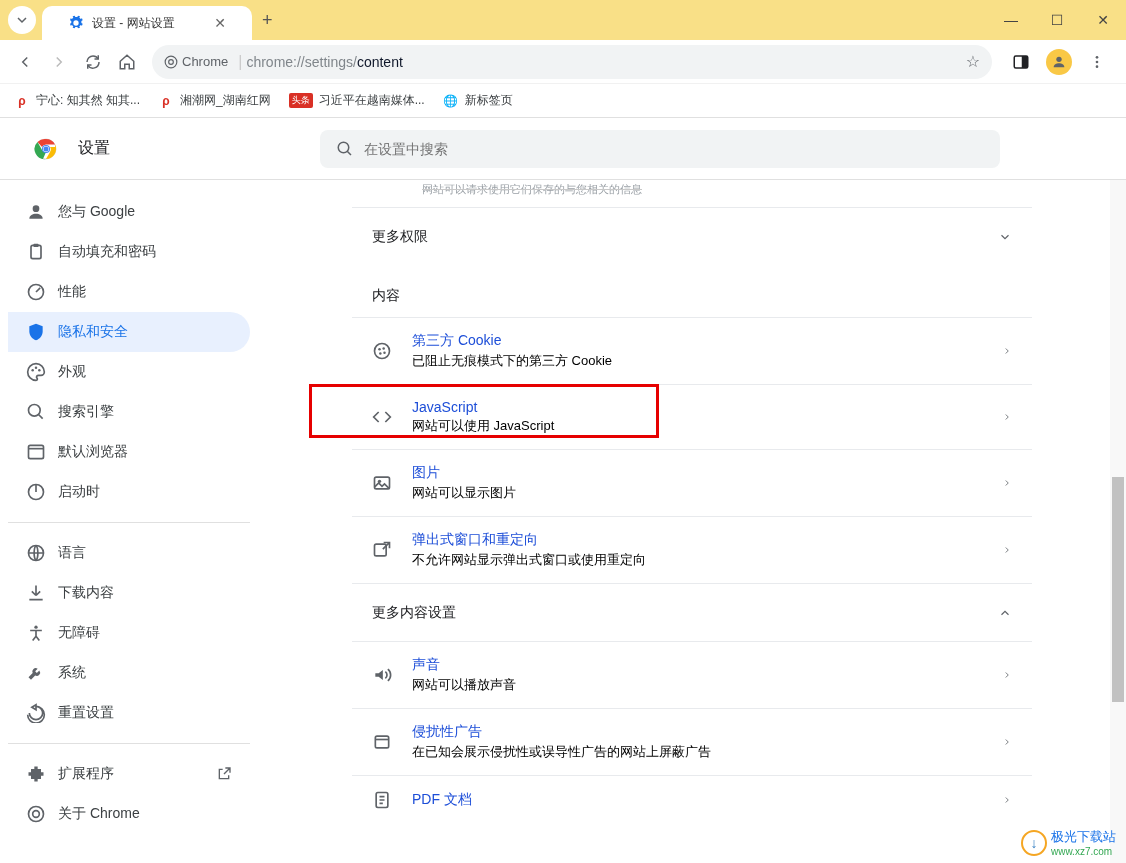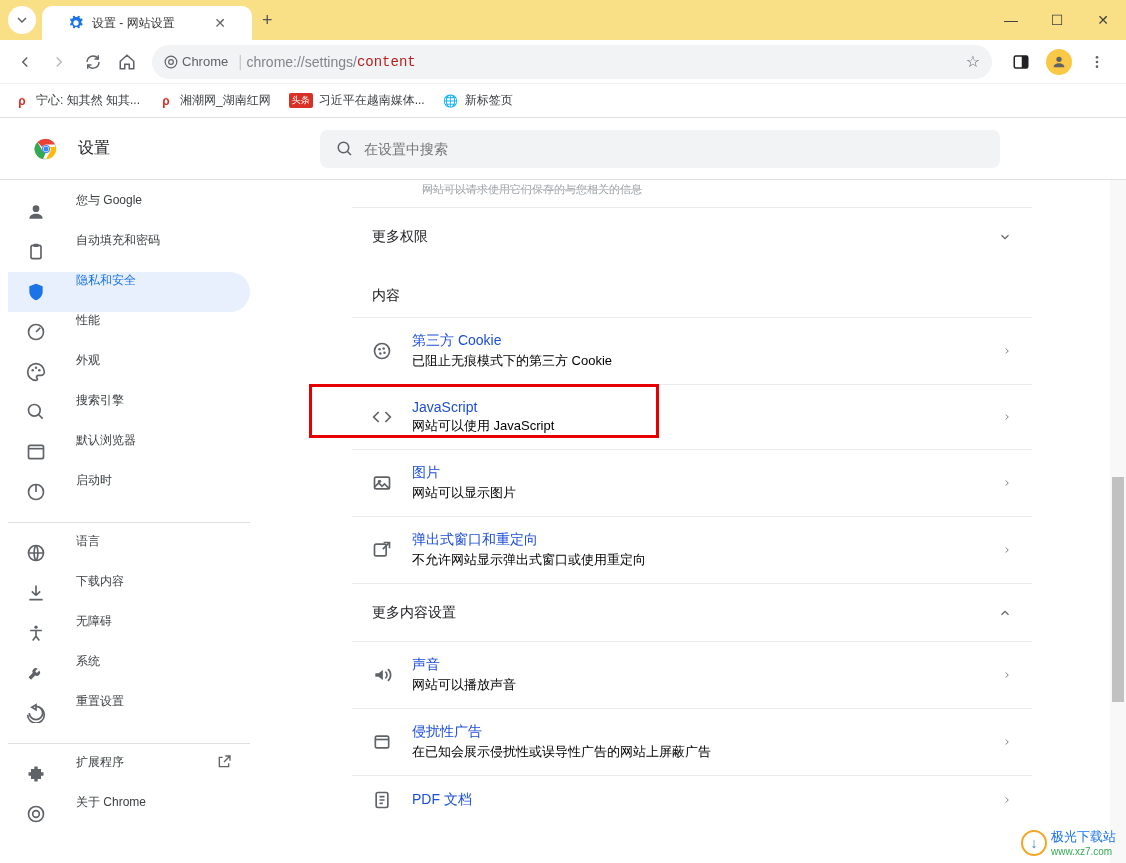--- a/index.html
+++ b/index.html
@@ -17,21 +17,21 @@
 .win-controls { margin-left: auto; display: flex; }
 .win-btn { width: 46px; height: 40px; display: flex; align-items: center; justify-content: center; color: #444; font-size: 14px; }
 
 
 .toolbar { height: 44px; background: #fff; display: flex; align-items: center; padding: 0 8px; border-bottom: 1px solid #f1f1f1; }
 .tbtn { width: 34px; height: 34px; display: flex; align-items: center; justify-content: center; color: #5f6368; border-radius: 17px; }
 .tbtn.disabled { color: #bbb; }
 .omnibox { flex: 1; height: 34px; background: #f1f3f4; border-radius: 17px; display: flex; align-items: center; padding: 0 12px; margin: 0 8px; }
 .omnibox .chrome-chip { color: #5f6368; font-size: 13px; margin-right: 6px; display:flex; align-items:center; gap:4px;}
 .omnibox .url-dim { color: #80868b; font-size: 14px; }
-.omnibox .url-dark { color: #b91c1c; font-size: 14px; font-family: Liberation Mono, monospace; }
+.omnibox .url-dark { color: #0f172a; font-size: 14px; }
 .star-icon { margin-left: auto; color: #5f6368; }
 .right-icons { display: flex; gap: 8px; align-items: center; padding: 0 4px; }
 .avatar { width: 26px; height: 26px; background: #f9c846; border-radius: 50%; display:flex;align-items:center;justify-content:center; }
 
 
 .bookmarks { height: 34px; display: flex; align-items: center; padding: 0 14px; gap: 18px; border-bottom: 1px solid #e0e0e0; }
 .bm { display: flex; align-items: center; gap: 6px; font-size: 12px; color: #3c4043; }
 .bm-icon { width: 16px; height: 16px; display:flex;align-items:center;justify-content:center; }
 .bm-red { color: #d93025; font-weight: bold; }
 .bm-badge { background: #d93025; color: #fff; font-size: 9px; padding: 1px 3px; border-radius: 2px; }
@@ -39,21 +39,21 @@
 
 .settings-header { height: 62px; display: flex; align-items: center; padding: 0 34px; border-bottom: 1px solid #e0e0e0; gap: 20px; }
 .chrome-logo { width: 24px; height: 24px; }
 .settings-title { font-size: 16px; color: #202124; }
 .search-box { flex: 0 0 680px; height: 38px; background: #f1f3f4; border-radius: 8px; display: flex; align-items: center; padding: 0 16px; margin-left: 190px; }
 .search-box input { border: none; background: transparent; outline: none; font-size: 14px; flex: 1; color: #5f6368; }
 
 
 .body { display: flex; height: calc(863px - 40px - 44px - 34px - 62px); }
 .sidebar { width: 258px; padding: 12px 8px; overflow-y: auto; }
-.nav-item { height: 40px; display: flex; padding: 0 18px; border-radius: 0 20px 20px 0; gap: 30px; font-size: 12px; color: #3c4043; cursor: pointer; }
+.nav-item { height: 40px; display: flex; align-items: center; padding: 0 18px; border-radius: 0 20px 20px 0; gap: 12px; font-size: 14px; color: #3c4043; cursor: pointer; }
 .nav-item.active { background: #e8f0fe; color: #1a73e8; }
 .nav-item.active .nav-icon { color: #1a73e8; }
 .nav-icon { width: 20px; color: #5f6368; display:flex; align-items:center; justify-content:center;}
 .nav-sep { height: 1px; background: #e0e0e0; margin: 10px 0; }
 .ext-launch { margin-left: auto; color: #5f6368; }
 
 .main { flex: 1; display: flex; justify-content: center; overflow-y: hidden; position: relative; }
 .content { width: 680px; padding-top: 0; }
 .truncated-top { color: #9aa0a6; font-size: 11px; padding: 2px 24px 10px 70px; }
 .section-row { min-height: 58px; display: flex; align-items: center; padding: 17px 20px; font-size: 14px; color: #202124; position: relative; }
@@ -215,36 +215,36 @@
       </div>
       <div class="nav-item">
         <span class="nav-icon">
           <svg width="20" height="20" viewBox="0 0 24 24">
             <rect x="6" y="4" width="12" height="16" rx="2" stroke="currentColor" stroke-width="2" fill="none"></rect>
             <rect x="9" y="2" width="6" height="4" rx="1" fill="currentColor"></rect>
           </svg>
         </span>
         <span>自动填充和密码</span>
       </div>
-      <div class="nav-item active">
-        <span class="nav-icon">
-          <svg width="20" height="20" viewBox="0 0 24 24">
-            <path d="M12 2l8 3v6c0 5-3 9-8 11-5-2-8-6-8-11V5z" fill="currentColor"></path>
-          </svg>
-        </span>
-        <span>隐私和安全</span>
-      </div>
       <div class="nav-item">
         <span class="nav-icon">
           <svg width="20" height="20" viewBox="0 0 24 24">
             <circle cx="12" cy="12" r="9" stroke="currentColor" stroke-width="2" fill="none"></circle>
             <path d="M12 12l5-5" stroke="currentColor" stroke-width="2"></path>
           </svg>
         </span>
         <span>性能</span>
+      </div>
+      <div class="nav-item active">
+        <span class="nav-icon">
+          <svg width="20" height="20" viewBox="0 0 24 24">
+            <path d="M12 2l8 3v6c0 5-3 9-8 11-5-2-8-6-8-11V5z" fill="currentColor"></path>
+          </svg>
+        </span>
+        <span>隐私和安全</span>
       </div>
       <div class="nav-item">
         <span class="nav-icon">
           <svg width="20" height="20" viewBox="0 0 24 24">
             <path d="M12 2a10 10 0 100 20c2 0 2-2 1-3s0-3 2-3h3a4 4 0 004-4A10 10 0 0012 2z" stroke="currentColor" stroke-width="2" fill="none"></path>
             <circle cx="8" cy="10" r="1.5" fill="currentColor"></circle>
             <circle cx="12" cy="7" r="1.5" fill="currentColor"></circle>
             <circle cx="16" cy="10" r="1.5" fill="currentColor"></circle>
           </svg>
         </span>

